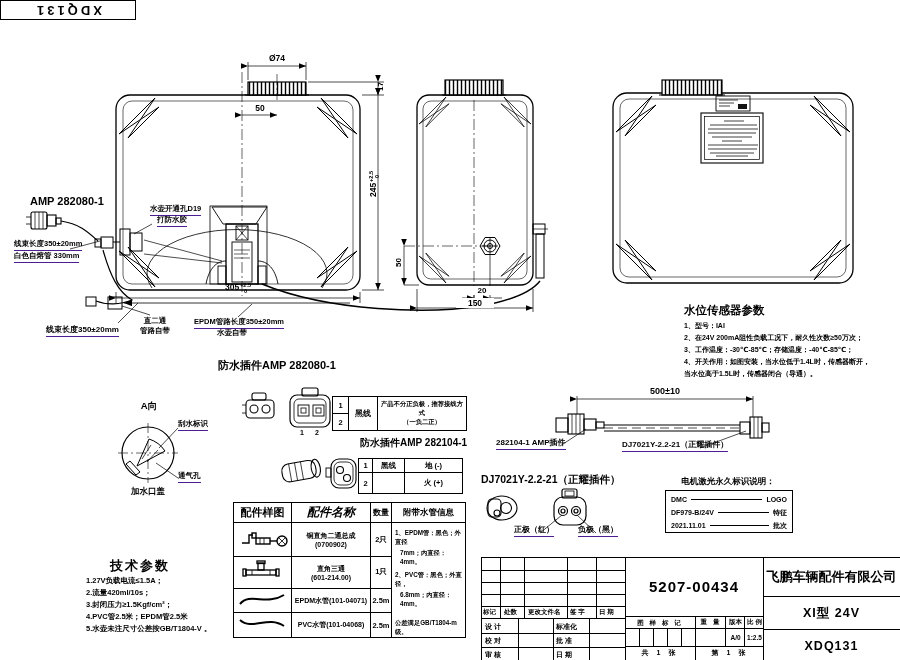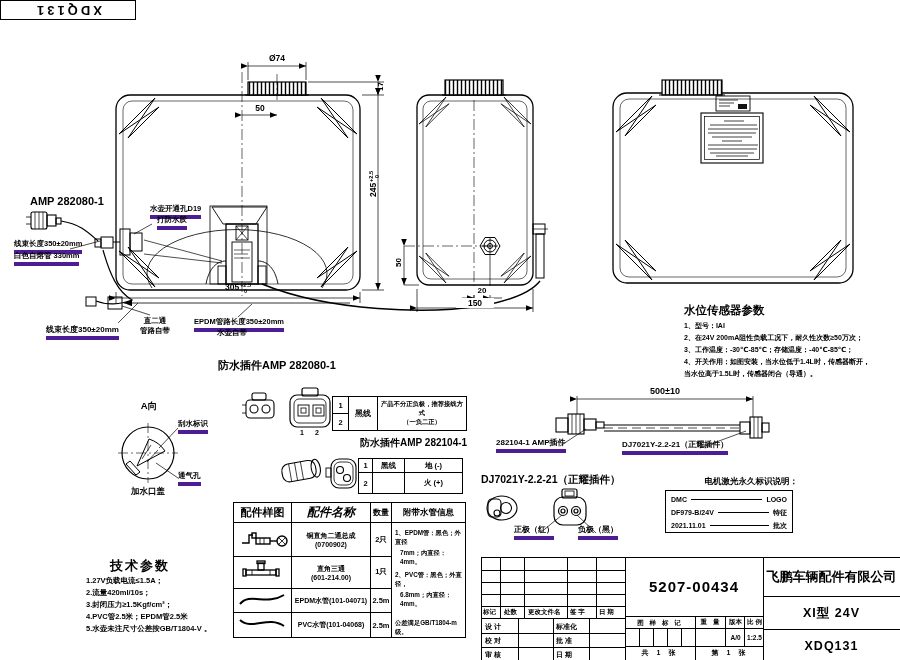--- a/index.html
+++ b/index.html
@@ -1,21 +1,21 @@
 <!DOCTYPE html>
 <html><head>
 <meta charset="utf-8">
 <style>
   html,body{margin:0;padding:0;background:#fff;}
   #sheet{position:relative;width:900px;height:660px;background:#fff;overflow:hidden;
          font-family:"Liberation Sans","DejaVu Sans",sans-serif;color:#000;}
   #art{position:absolute;left:0;top:0;}
   .t{position:absolute;font-weight:bold;white-space:nowrap;color:#000;}
   .c{text-align:center;}
-  .ul{border-bottom:4px solid #4c1d95;padding-bottom:1px;}
+  .ul{border-bottom:1px solid #4c1d95;padding-bottom:1px;}
   .r90{transform:rotate(-90deg);}
   .tol{display:inline-flex;flex-direction:column;font-size:5.5px;line-height:1.1;vertical-align:middle;margin-left:1px;}
   .tol i{font-style:normal;}
   table.gt{border-collapse:collapse;position:absolute;table-layout:fixed;background:#fff;}
   table.gt td,table.gt th{border:1px solid #000;padding:0;font-weight:bold;text-align:center;vertical-align:middle;overflow:hidden;}
   .tb-cell{position:absolute;border-left:1px solid #000;border-top:1px solid #000;
            display:flex;align-items:center;justify-content:center;font-weight:bold;}
   .nb{border:none;}
   .motor-row{display:flex;align-items:center;height:13px;padding:0 5px;font-size:7px;font-weight:bold;}
   .motor-row .ln{flex:1;border-top:1px solid #000;margin:0 4px;}
@@ -335,21 +335,21 @@
 <div class="t" style="left:684px;top:357px;font-size:7px;">4、开关作用：如图安装，当水位低于1.4L时，传感器断开，</div>
 <div class="t" style="left:684px;top:369px;font-size:7px;">当水位高于1.5L时，传感器闭合（导通）。</div>
 
 <div class="t c" style="left:96px;top:557px;width:88px;font-size:13px;letter-spacing:2px;">技术参数</div>
 <div class="t" style="left:86px;top:576px;font-size:7.5px;">1.27V负载电流≤1.5A；</div>
 <div class="t" style="left:86px;top:588px;font-size:7.5px;">2.流量420ml/10s；</div>
 <div class="t" style="left:86px;top:600px;font-size:7.5px;">3.封闭压力≥1.5Kgf/cm²；</div>
 <div class="t" style="left:86px;top:612px;font-size:7.5px;text-align:right;">4.PVC管2.5米；EPDM管2.5米</div>
 <div class="t" style="left:86px;top:624px;font-size:7.5px;">5.水壶未注尺寸公差按GB/T1804-V 。</div>
 
-<div class="t c" style="left:658px;top:476px;width:140px;font-size:8.5px;text-align:right;">电机激光永久标识说明：</div>
+<div class="t c" style="left:658px;top:476px;width:140px;font-size:8.5px;">电机激光永久标识说明：</div>
 <div style="position:absolute;left:665px;top:490px;width:128px;height:43px;border:1.5px solid #000;padding-top:2px;box-sizing:border-box;">
   <div class="motor-row">
     <span>DMC</span>
         <span class="ln"></span>
         <span>LOGO</span>
   </div>
   <div class="motor-row">
     <span>DF979-B/24V</span>
         <span class="ln"></span>
         <span>特征</span>

